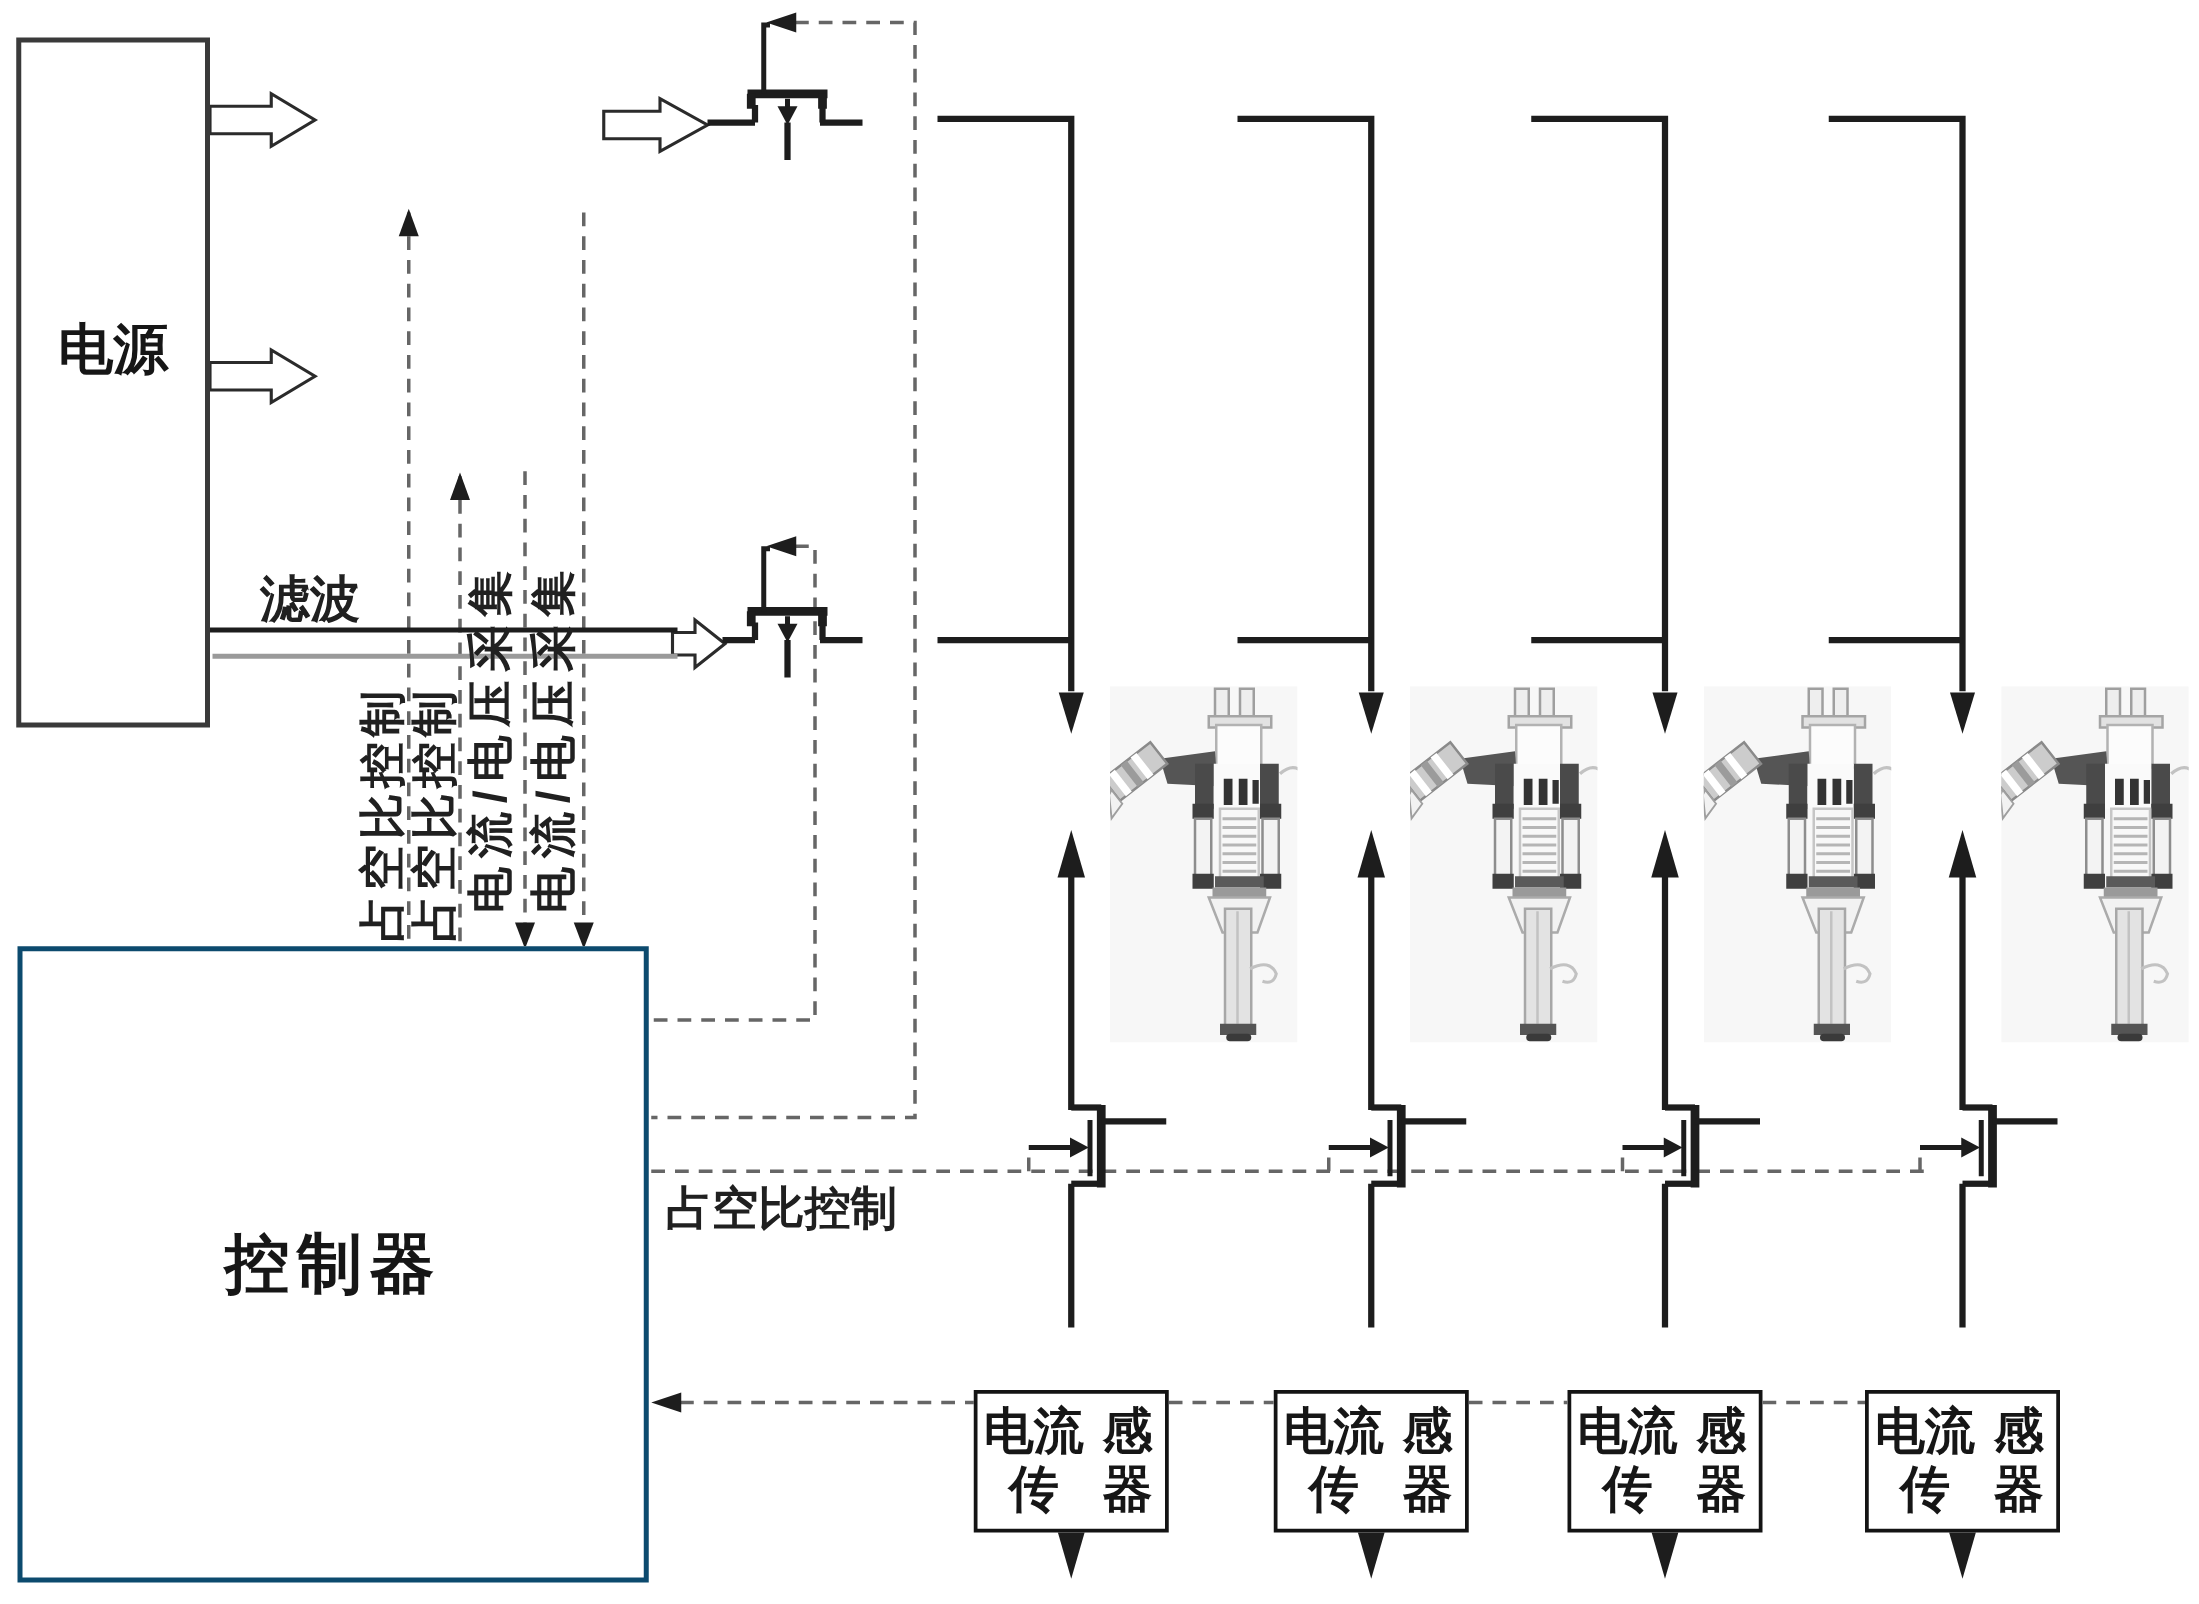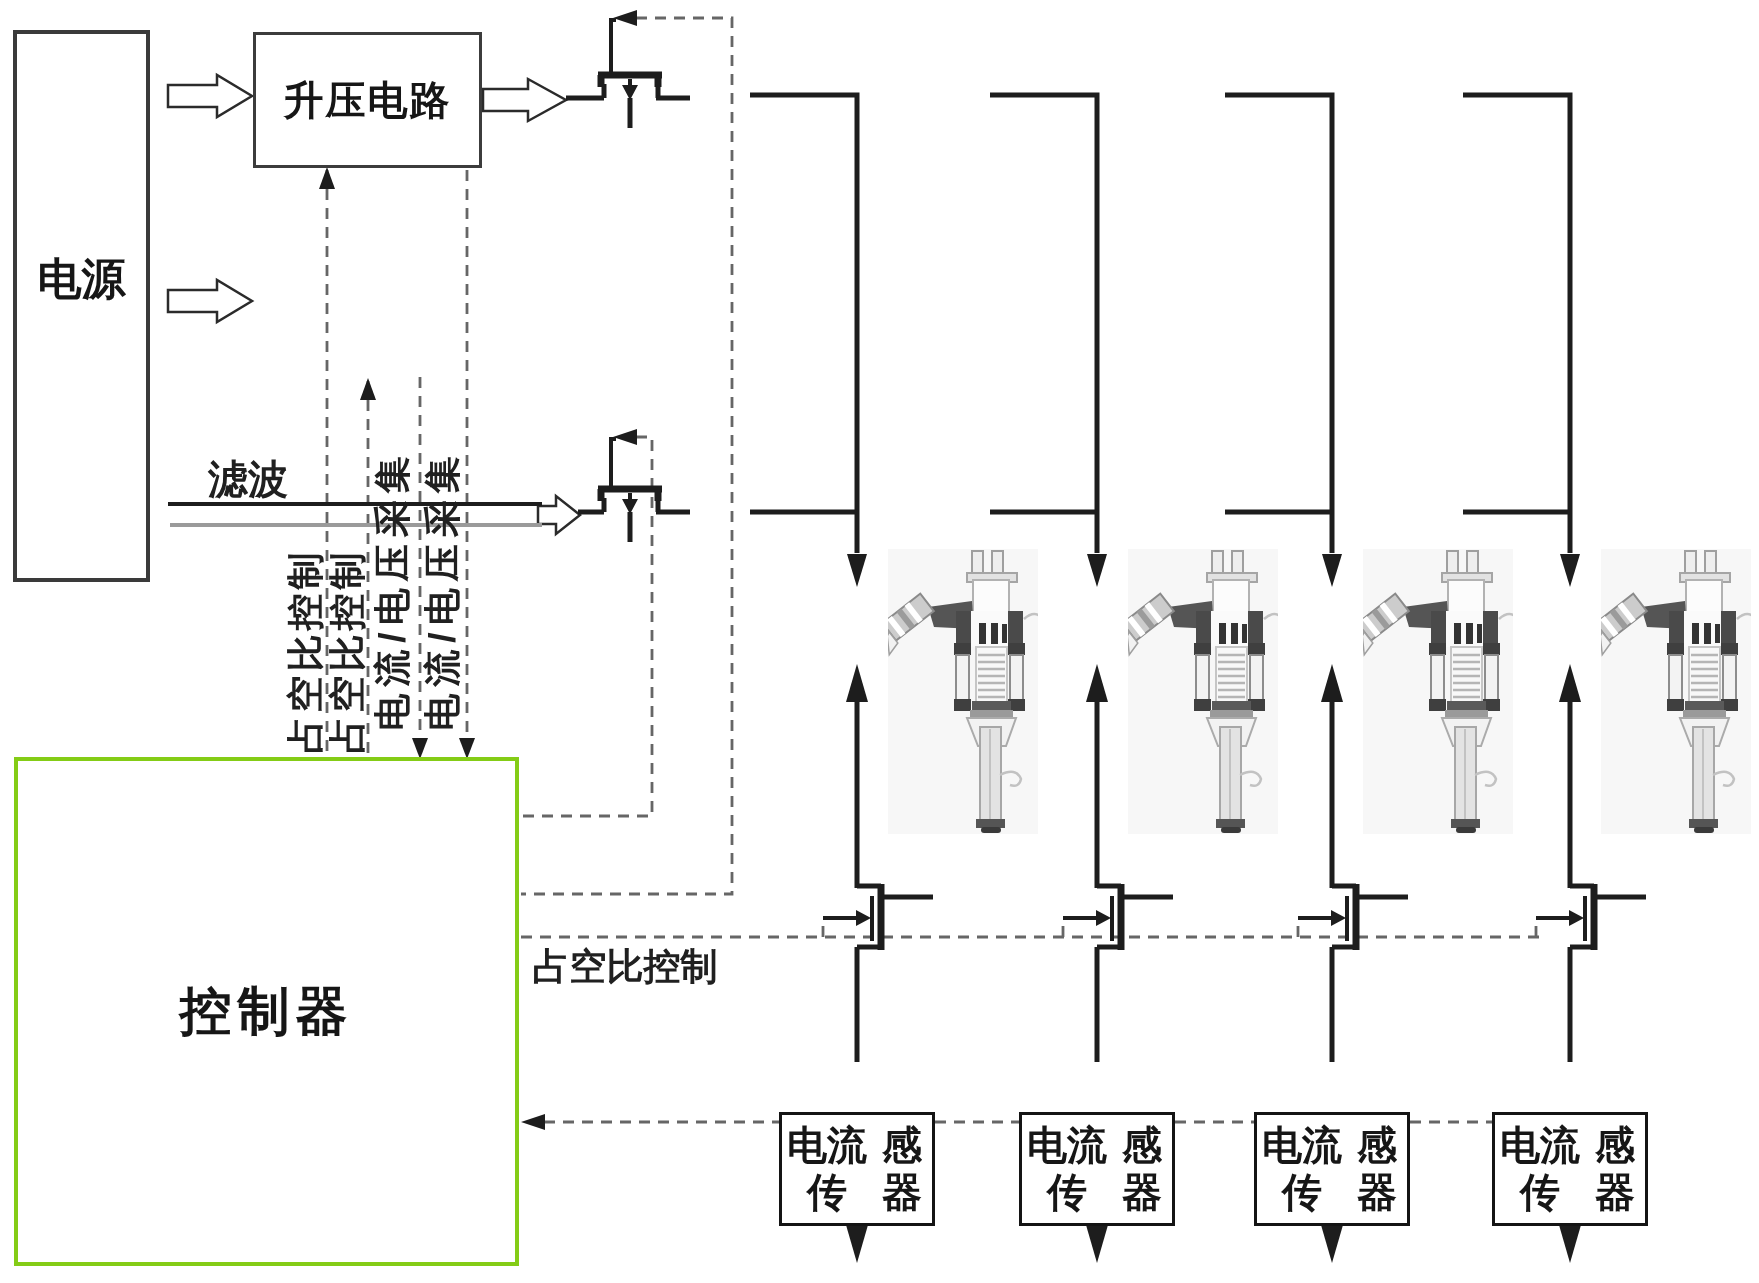--- a/index.html
+++ b/index.html
@@ -3,23 +3,23 @@
 <meta charset="utf-8">
 <style>
   html,body{margin:0;padding:0;background:#ffffff;}
   body{font-family:"Liberation Sans", sans-serif;}
   #canvas{
     position:relative;width:1759px;height:1283px;background:#ffffff;
     overflow:hidden;color:#1b1b1b;
   }
   #wires{position:absolute;left:0;top:0;z-index:1;}
   .box{position:absolute;background:#ffffff;z-index:2;display:flex;align-items:center;justify-content:center;box-sizing:border-box;}
-  .box-power{left:13px;top:30px;width:137px;height:552px;border:4px solid #3a3a3a;align-items:flex-start;}
+  .box-power{left:13px;top:30px;width:155px;height:552px;border:4px solid #3a3a3a;align-items:flex-start;}
   .box-boost{left:253px;top:32px;width:229px;height:136px;border:3px solid #3c3c3c;}
-  .box-controller{left:14px;top:757px;width:505px;height:509px;border:4px solid #84cc16;}
+  .box-controller{left:14px;top:757px;width:505px;height:509px;border:4px solid #0c4a6e;}
   .box-sensor{top:1112px;width:156px;height:114px;border:3px solid #141414;flex-direction:row;z-index:2;}
   .sensor-1{left:779px;} .sensor-2{left:1019px;} .sensor-3{left:1254px;} .sensor-4{left:1492px;}
   .blk-label{font-weight:600;color:#161616;text-align:center;}
   .power-label{font-size:44px;margin-top:216px;width:100%;}
   .boost-label{font-size:40px;letter-spacing:2px;}
   .controller-label{font-size:52px;letter-spacing:6px;}
   .sensor-line{font-size:40px;line-height:47px;font-weight:600;color:#161616;text-align:center;}
   .ann{position:absolute;z-index:3;font-weight:600;color:#202020;text-align:center;}
   .ann-filter{left:192px;top:452px;width:112px;font-size:40px;}
   .ann-duty-h{left:518px;top:942px;width:214px;font-size:37px;}
@@ -263,23 +263,20 @@
       <path class="ln" d="M857,1170 V1219"></path>
       <polygon class="ahead" points="857,1263 844,1218 870,1218"></polygon>
       <use href="#injector" x="888" y="549" width="150" height="285"></use>
     </g>
   </svg>
 
   <div class="box box-power">
     <div class="blk-label power-label">电源</div>
   </div>
 
-  <div class="box box-boost">
-    <div class="blk-label boost-label">升压电路</div>
-  </div>
 
   <div class="box box-controller">
     <div class="blk-label controller-label">控制器</div>
   </div>
 
   <div class="box box-sensor sensor-1">
     <div class="sensor-line">电流传</div>
     <div class="sensor-line">感器</div>
   </div>
   <div class="box box-sensor sensor-2">

